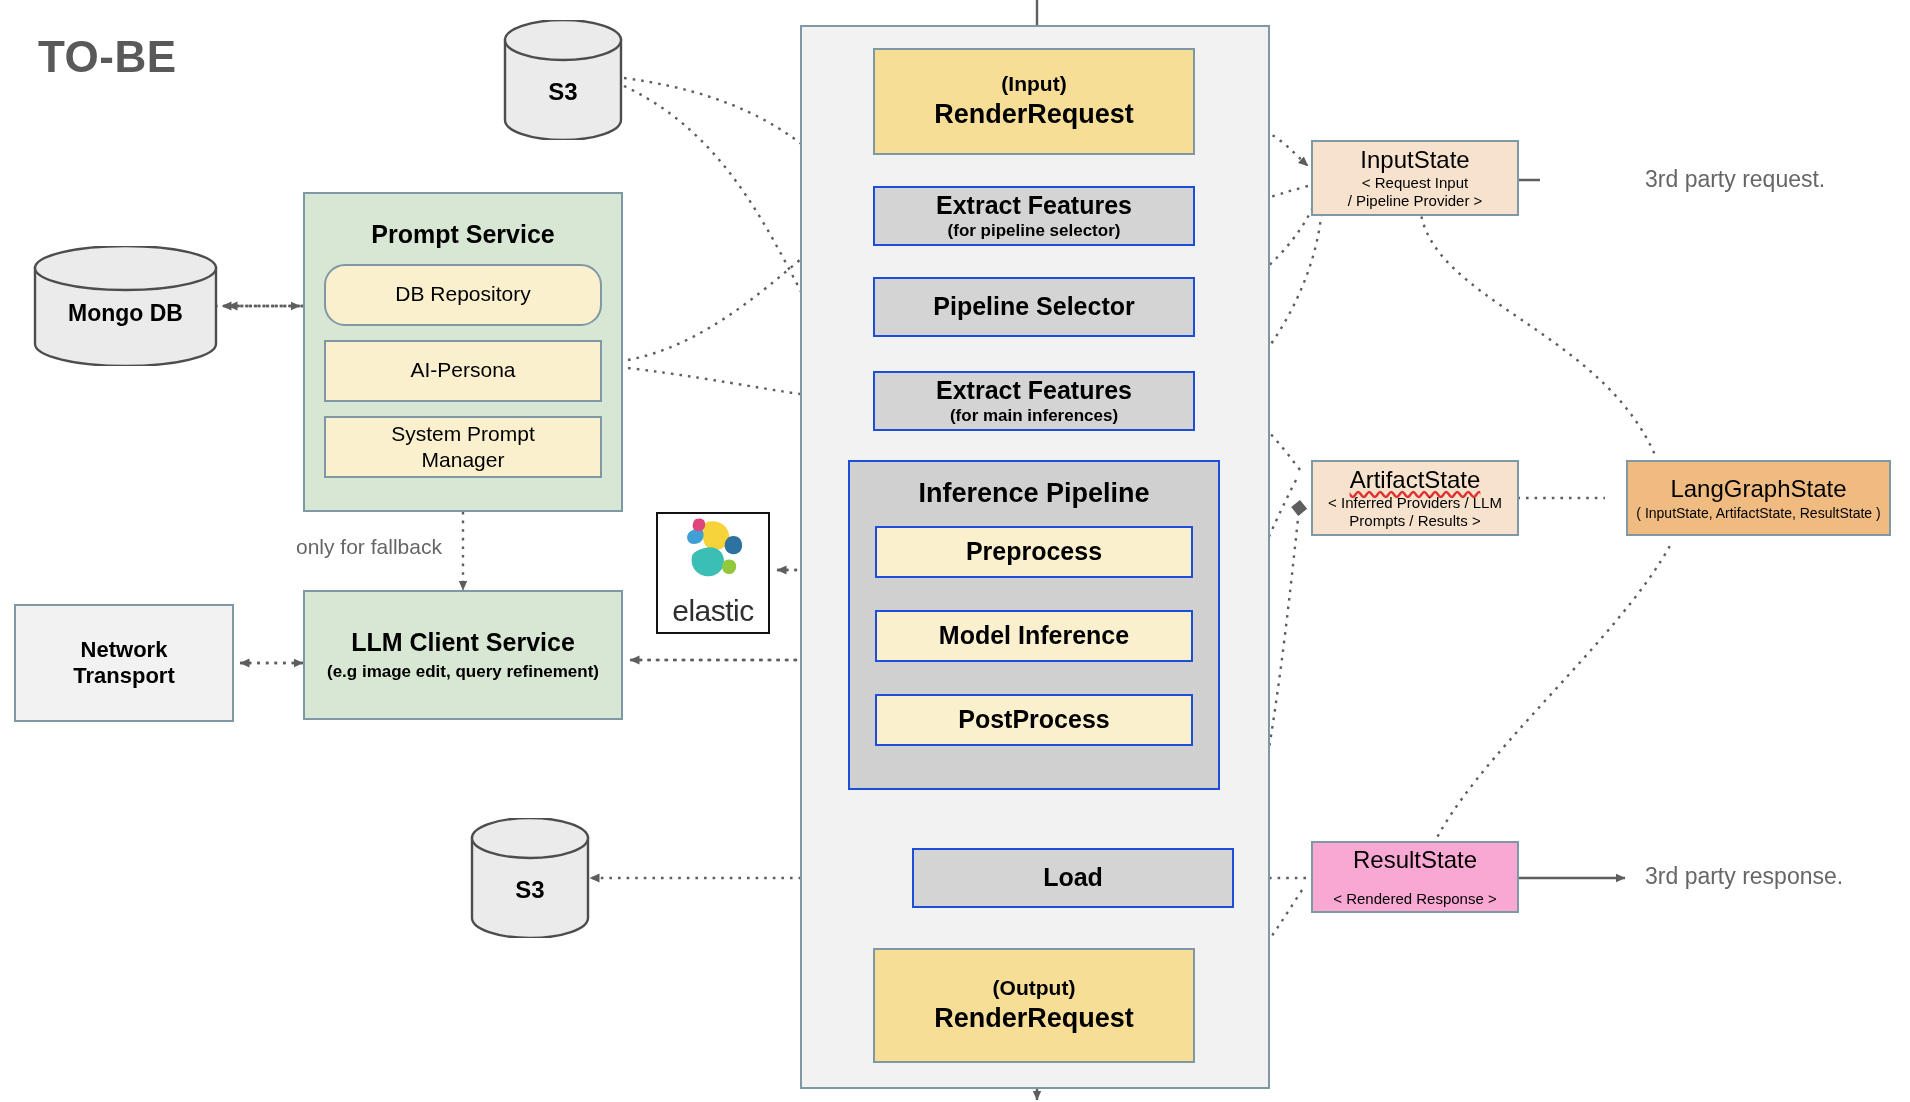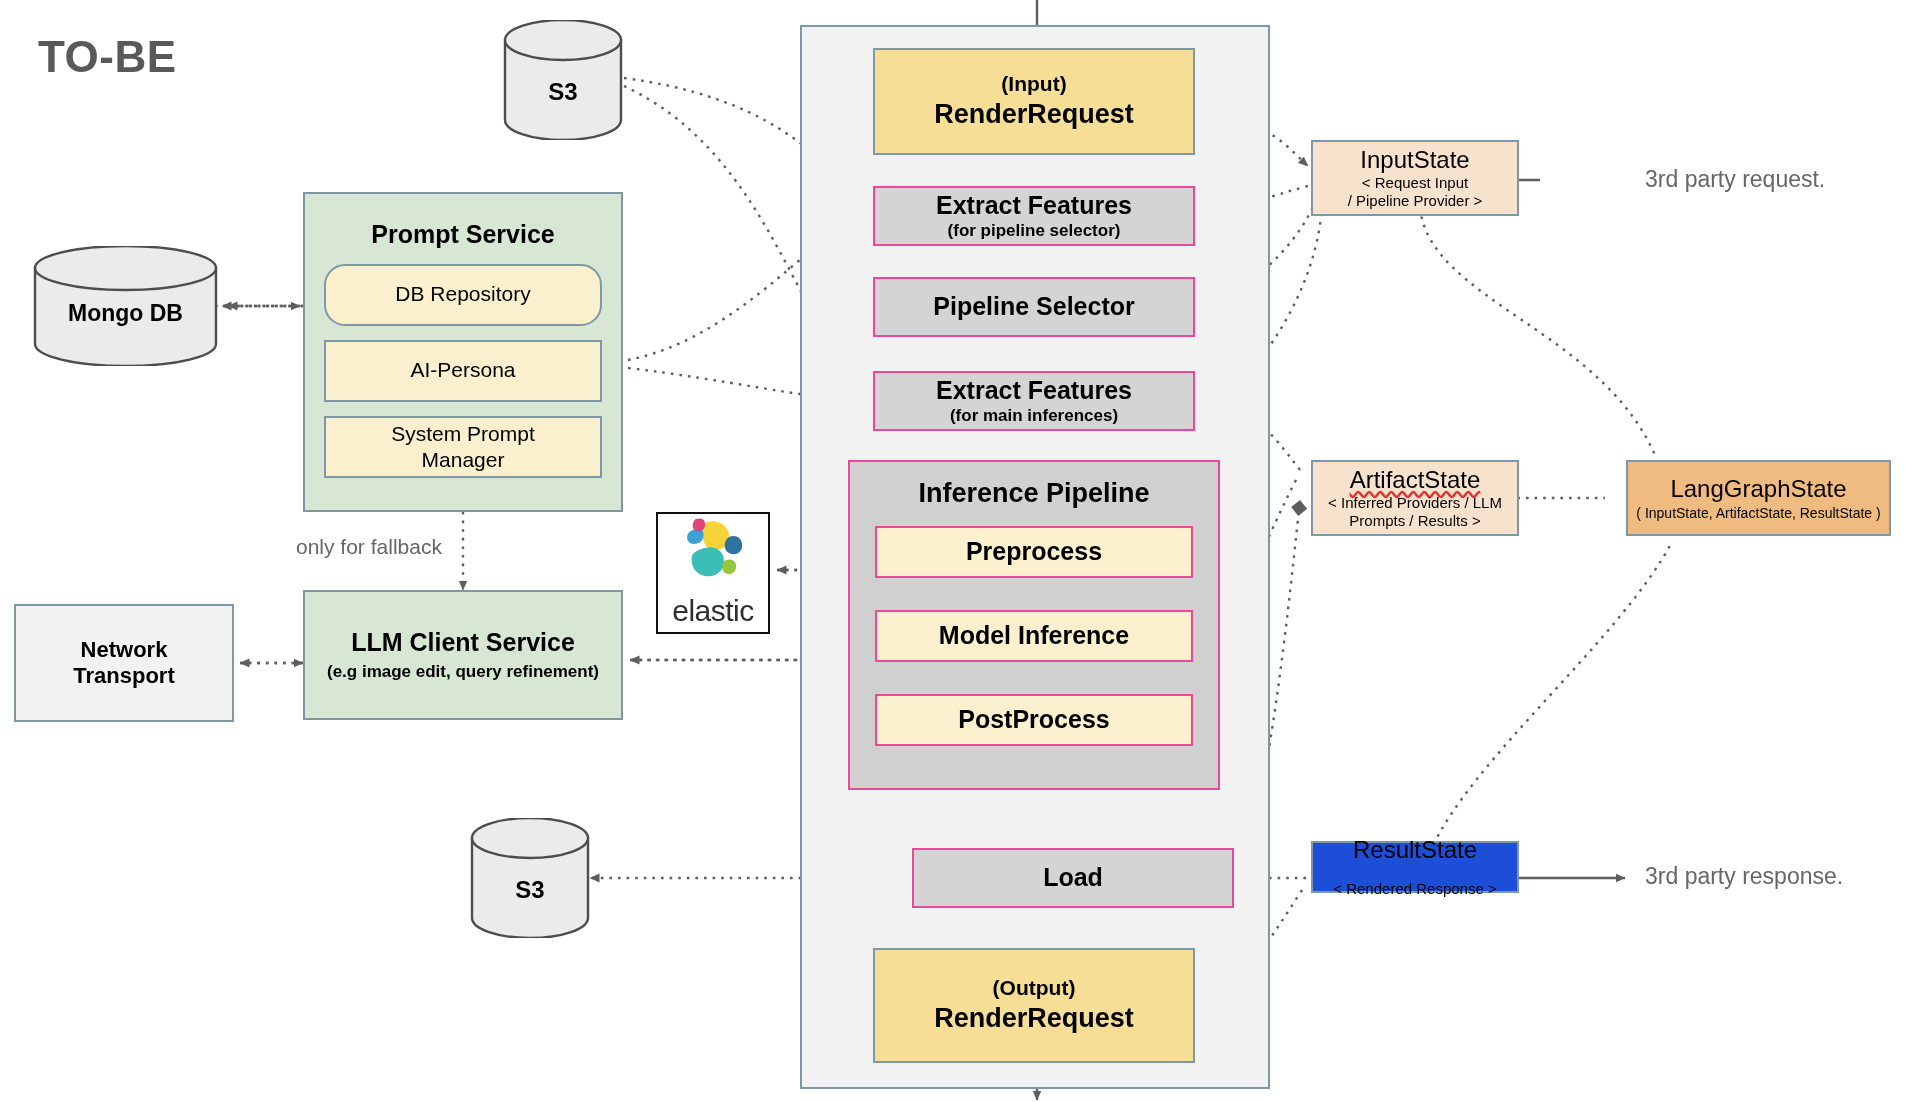--- a/index.html
+++ b/index.html
@@ -5,21 +5,21 @@
   html,body{margin:0;padding:0;background:#ffffff;}
   body{width:1910px;height:1102px;position:relative;overflow:hidden;
        font-family:"Liberation Sans","DejaVu Sans",sans-serif;
        -webkit-font-smoothing:antialiased;}
   #canvas{position:absolute;left:0;top:0;width:1910px;height:1102px;}
   svg.layer{position:absolute;left:0;top:0;width:1910px;height:1102px;
             pointer-events:none;overflow:visible;}
   .node{position:absolute;box-sizing:border-box;display:flex;flex-direction:column;
         align-items:center;justify-content:center;text-align:center;line-height:1.18;}
   .bd{border:2px solid #7e98a6;}
-  .bdk{border:2px solid #ec4899;align-items:center;}
+  .bdk{border:2px solid #1d4ed8;align-items:center;}
 
   .title{position:absolute;font-weight:bold;color:#595959;letter-spacing:.5px;}
 
   .cyl{position:absolute;}
   .cyl .lbl{position:absolute;left:0;right:0;text-align:center;font-weight:bold;color:#000;}
 
   .elastic-box{position:absolute;background:#fff;border:2px solid #111;
      display:flex;flex-direction:column;align-items:center;justify-content:center;}
   .elastic-word{font-family:"Liberation Sans","DejaVu Sans",sans-serif;
      color:#2f2f2f;letter-spacing:-0.5px;}
@@ -256,21 +256,21 @@
     <span style="font-size:15px;color:#000;">/ Pipeline Provider &gt;</span>
   </div>
 
   <div class="node bd" style="left:1311px;top:460px;width:208px;height:76px;background:#f7e2cd;">
     <span style="font-size:24px;color:#000;text-decoration:underline wavy #e03131;
                  text-underline-offset:2px;">ArtifactState</span>
     <span style="font-size:15px;color:#000;">&lt; Inferred Providers / LLM</span>
     <span style="font-size:15px;color:#000;">Prompts / Results &gt;</span>
   </div>
 
-  <div class="node bd" style="left:1311px;top:841px;width:208px;height:52px;background:#1d4ed8;gap:16px;">
+  <div class="node bd" style="left:1311px;top:841px;width:208px;height:72px;background:#f9a8d4;gap:16px;">
     <span style="font-size:24px;color:#000;">ResultState</span>
     <span style="font-size:15px;color:#000;">&lt; Rendered Response &gt;</span>
   </div>
 
   <div class="node bd" style="left:1626px;top:460px;width:265px;height:76px;background:#f0bb80;">
     <span style="font-size:24px;color:#000;">LangGraphState</span>
     <span style="font-size:14px;color:#000;margin-top:2px;">( InputState, ArtifactState, ResultState )</span>
   </div>
 
   <div style="position:absolute;left:1645px;top:166px;font-size:23px;color:#666;">3rd party request.</div>

